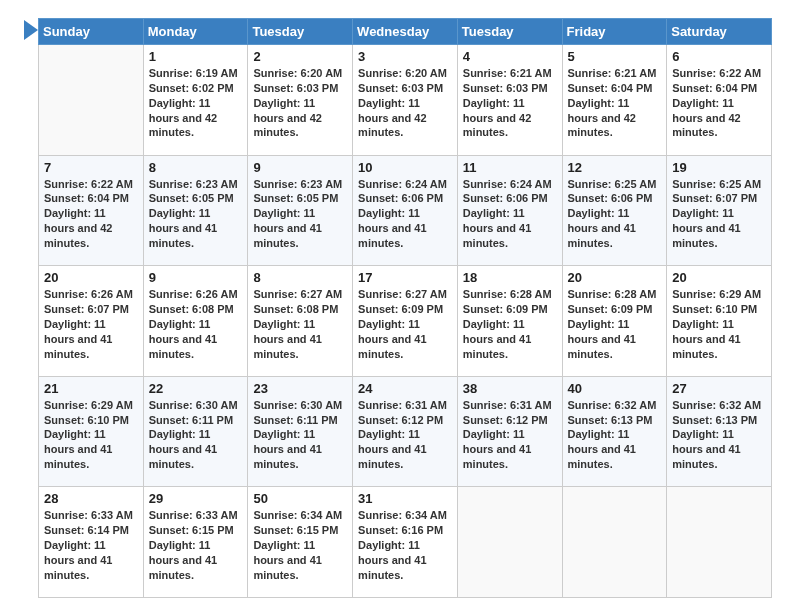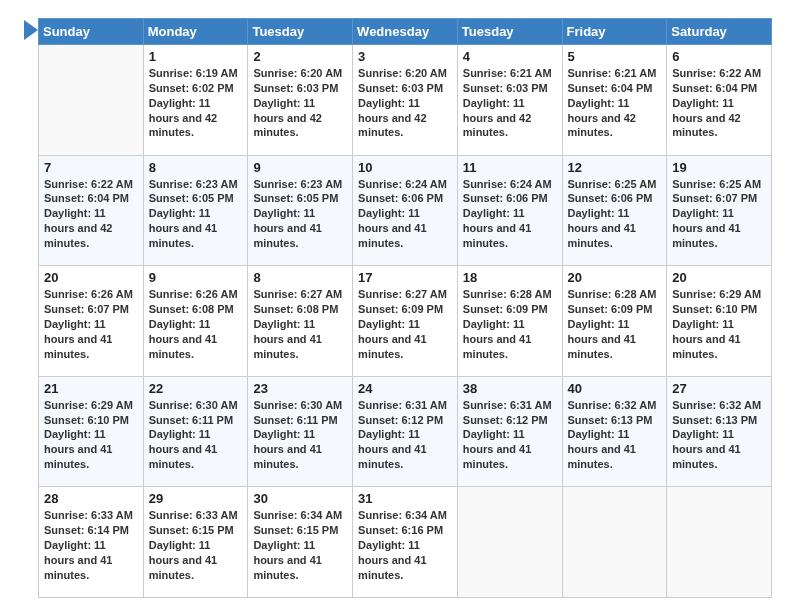--- a/index.html
+++ b/index.html
@@ -262,21 +262,21 @@
         <tr>
           <td>
             <span class="day-num">28</span>
             <div class="cell-info">Sunrise: 6:33 AM<br>Sunset: 6:14 PM<br>Daylight: 11 hours and 41 minutes.</div>
           </td>
           <td>
             <span class="day-num">29</span>
             <div class="cell-info">Sunrise: 6:33 AM<br>Sunset: 6:15 PM<br>Daylight: 11 hours and 41 minutes.</div>
           </td>
           <td>
-            <span class="day-num">30</span>
+            <span class="day-num">50</span>
             <div class="cell-info">Sunrise: 6:34 AM<br>Sunset: 6:15 PM<br>Daylight: 11 hours and 41 minutes.</div>
           </td>
           <td>
             <span class="day-num">31</span>
             <div class="cell-info">Sunrise: 6:34 AM<br>Sunset: 6:16 PM<br>Daylight: 11 hours and 41 minutes.</div>
           </td>
           <td class="empty-cell"></td>
           <td class="empty-cell"></td>
           <td class="empty-cell"></td>
         </tr>

